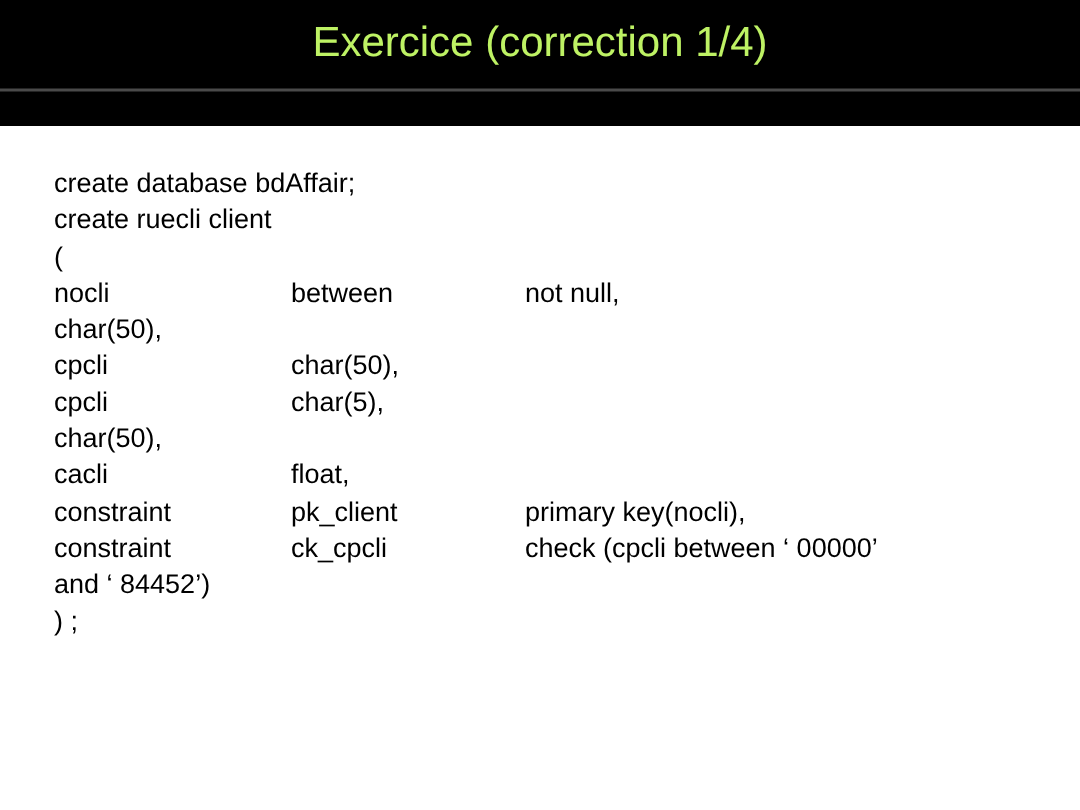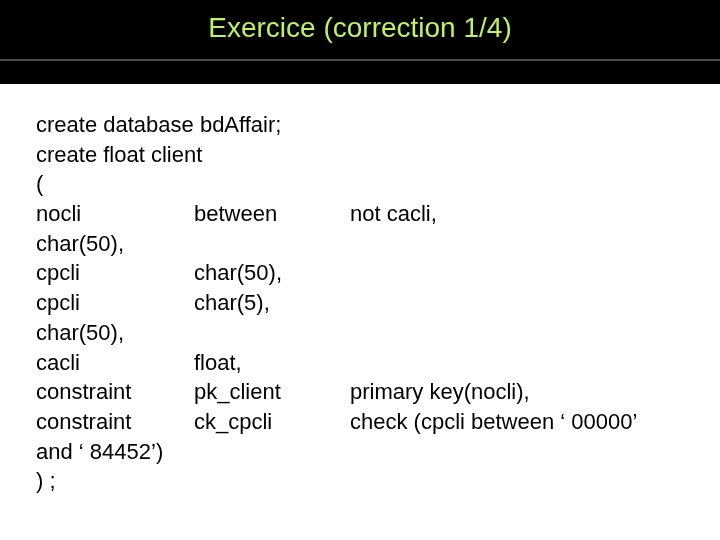--- a/index.html
+++ b/index.html
@@ -26,48 +26,48 @@
   }
   .title {
     color: #bef264;
     font-size: 28px;
     text-align: center;
     padding-top: 12px;
   }
   .content {
     padding: 26px 36px 0 36px;
     color: #000000;
-    font-size: 22px;
+    font-size: 18px;
     line-height: 1.35;
   }
   .row {
     display: flex;
     white-space: pre;
   }
   .col1 { width: 158px; flex-shrink: 0; }
   .col2 { width: 156px; flex-shrink: 0; }
   .col3 { flex: 1; }
 </style>
 </head>
 <body>
 
 <div class="header">
   <div class="title">Exercice (correction 1/4)</div>
   <div class="divider"></div>
 </div>
 
 <div class="content">
   <div class="row"><span>create database bdAffair;</span></div>
-  <div class="row"><span>create float client</span></div>
+  <div class="row"><span>create ruecli client</span></div>
   <div class="row"><span>(</span></div>
 
   <div class="row">
     <span class="col1">nocli</span>
     <span class="col2">between</span>
-    <span class="col3">not cacli,</span>
+    <span class="col3">not null,</span>
   </div>
   <div class="row">
     <span class="col2">char(50),</span>
     <span class="col3"></span>
   </div>
   <div class="row">
     <span class="col1">cpcli</span>
     <span class="col2">char(50),</span>
     <span class="col3"></span>
   </div>

